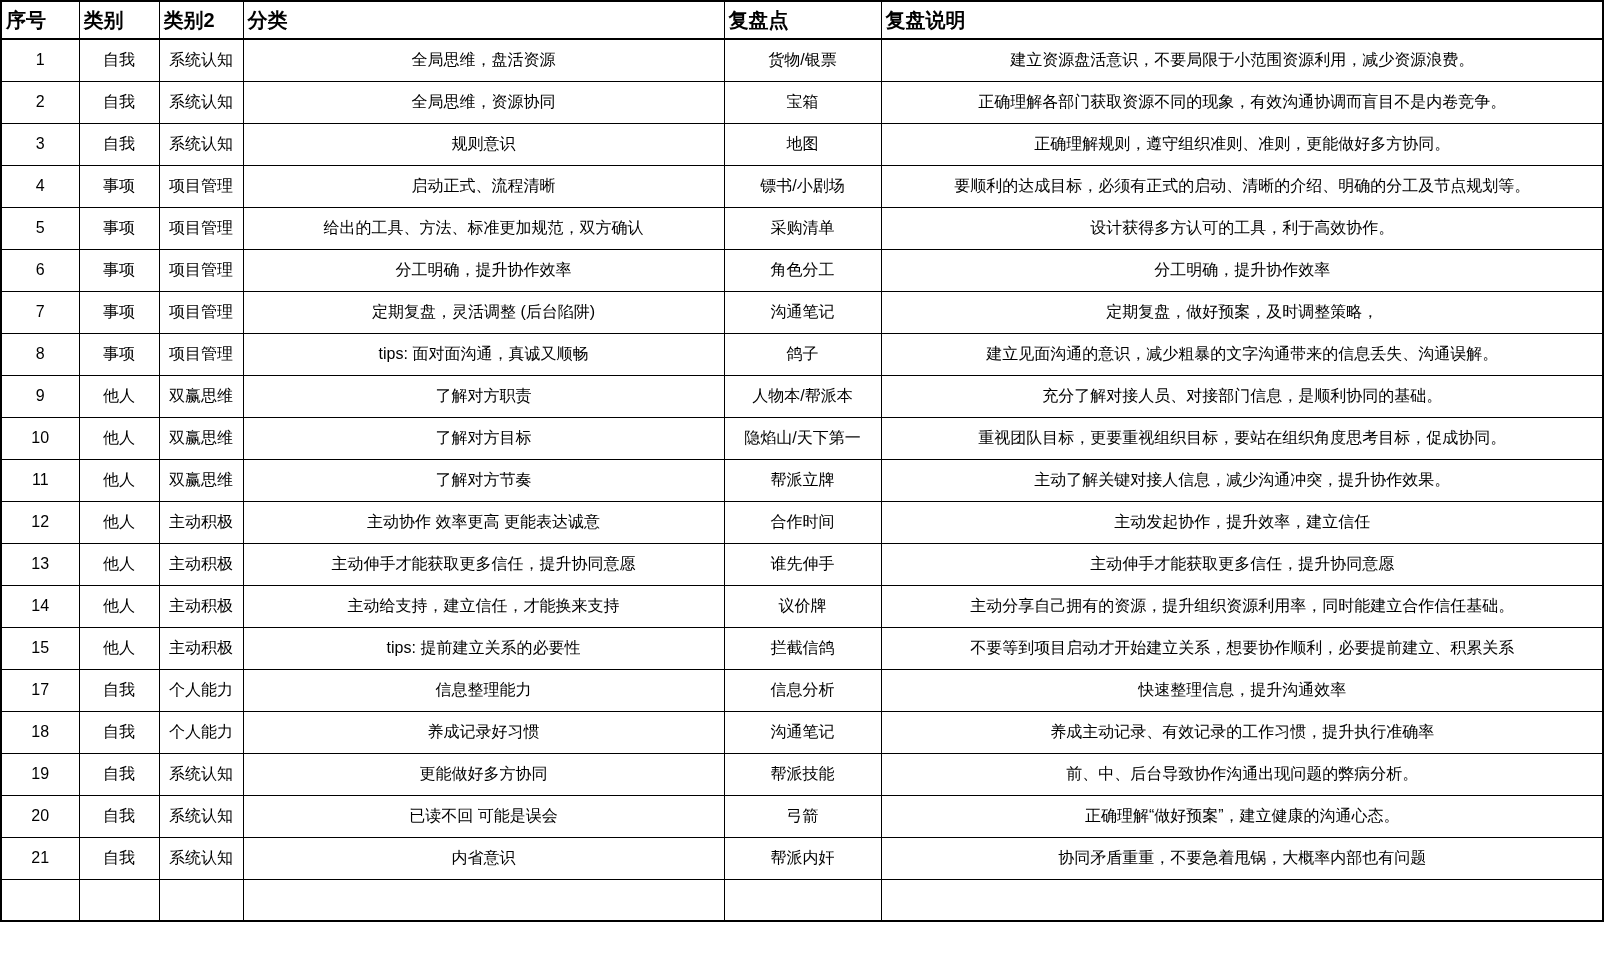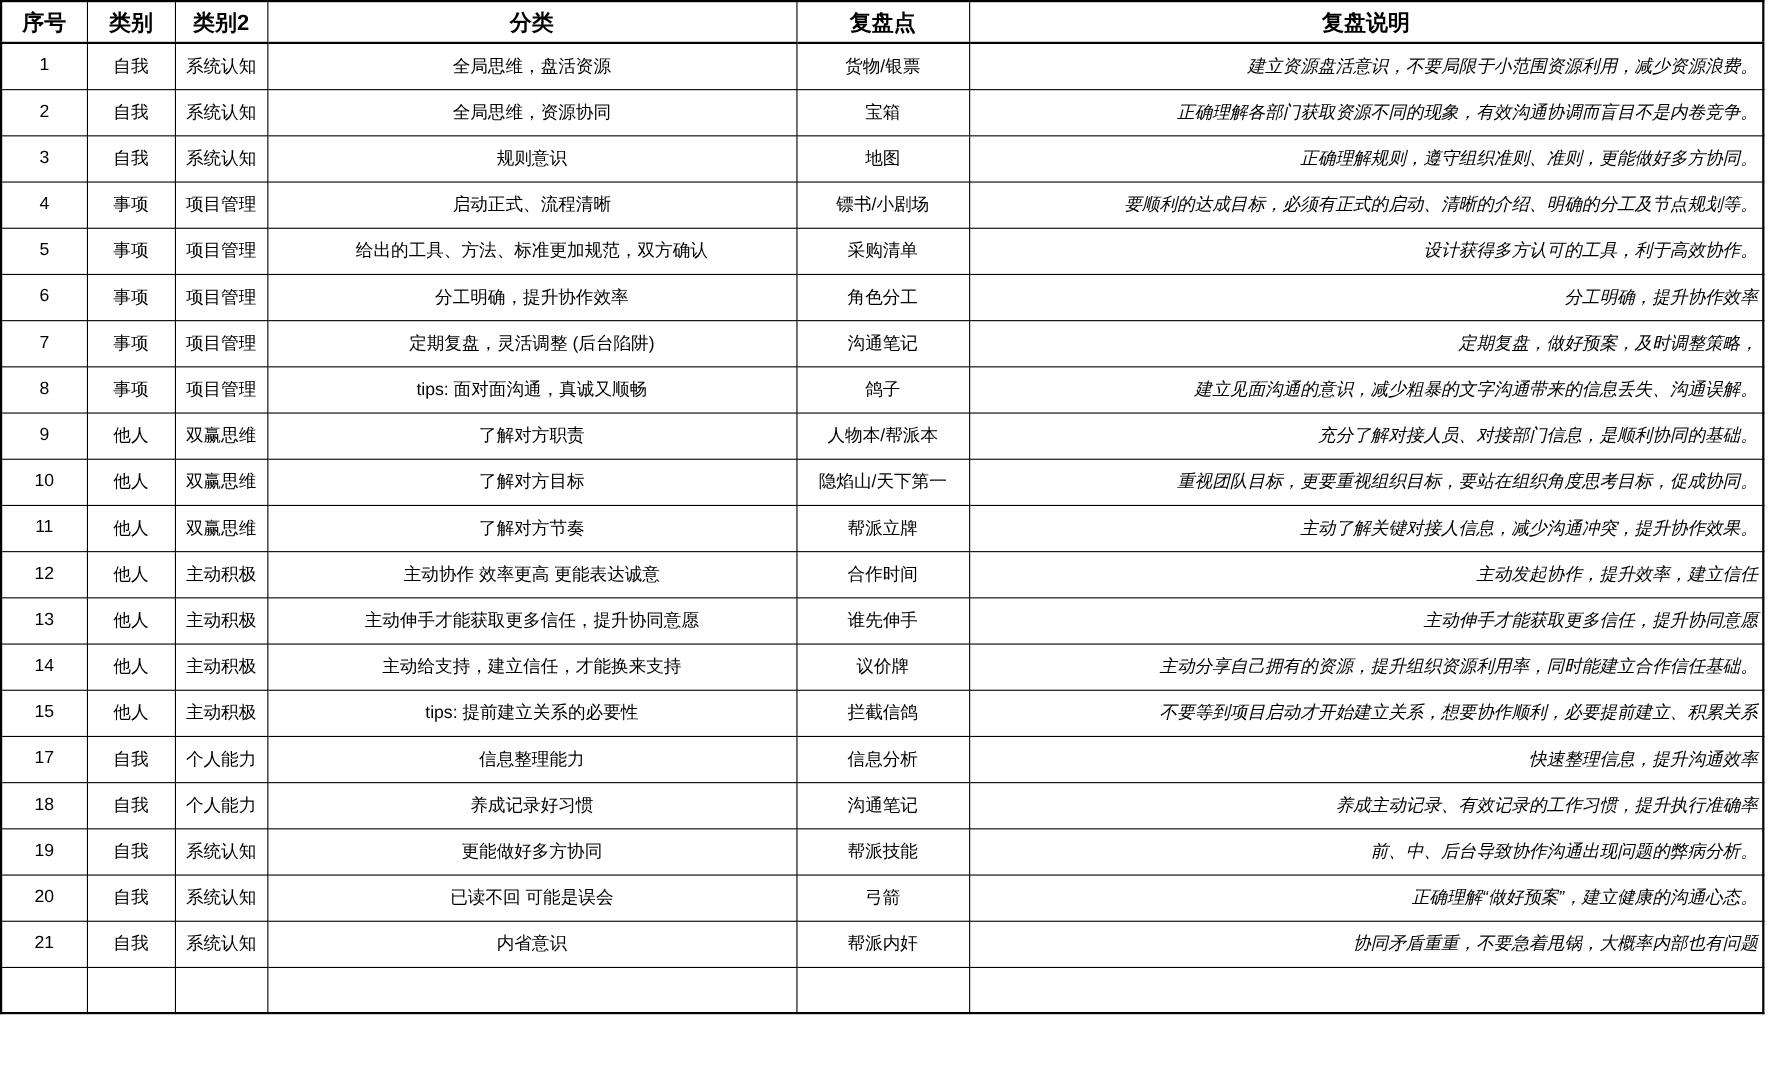--- a/index.html
+++ b/index.html
@@ -26,35 +26,34 @@
   table.review-table td {
     border: 1.4px solid #000000;
     overflow: hidden;
     white-space: nowrap;
     box-sizing: border-box;
   }
   table.review-table th {
     height: 38px;
     font-size: 20px;
     font-weight: bold;
-    text-align: center;
+    text-align: left;
     border-bottom-width: 2px;
     padding: 0 4px;
   }
   table.review-table td {
     height: 42px;
     font-size: 16px;
     font-weight: normal;
     text-align: center;
     padding: 0 4px;
   }
   table.review-table td.note {
-    text-align: right;
+    text-align: center;
     padding-left: 5px;
-    font-style: italic;
   }
   table.review-table tr.partial td {
     border-bottom: none;
   }
 </style>
 </head>
 <body>
 
 <div class="sheet">
   <table class="review-table">

